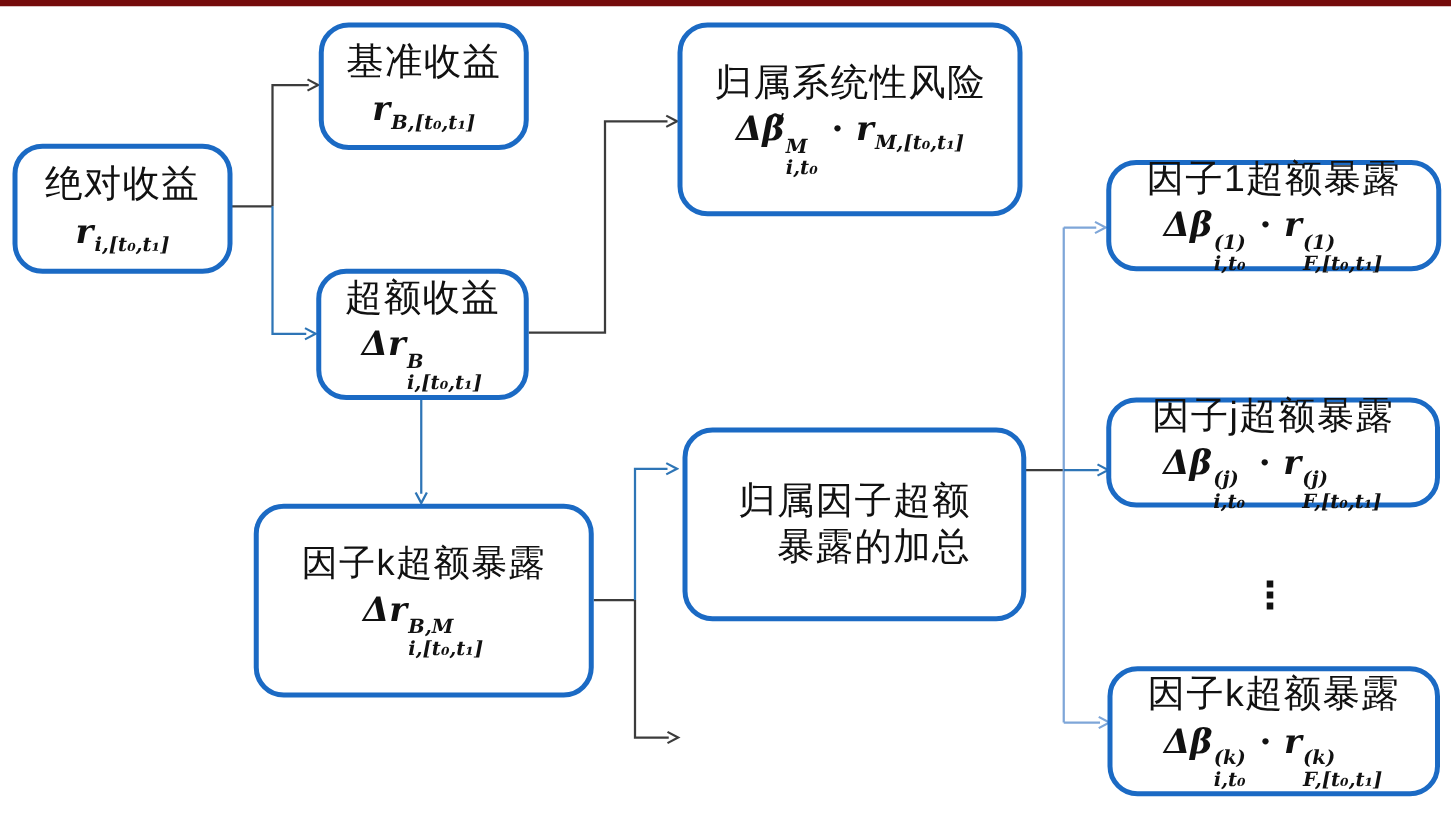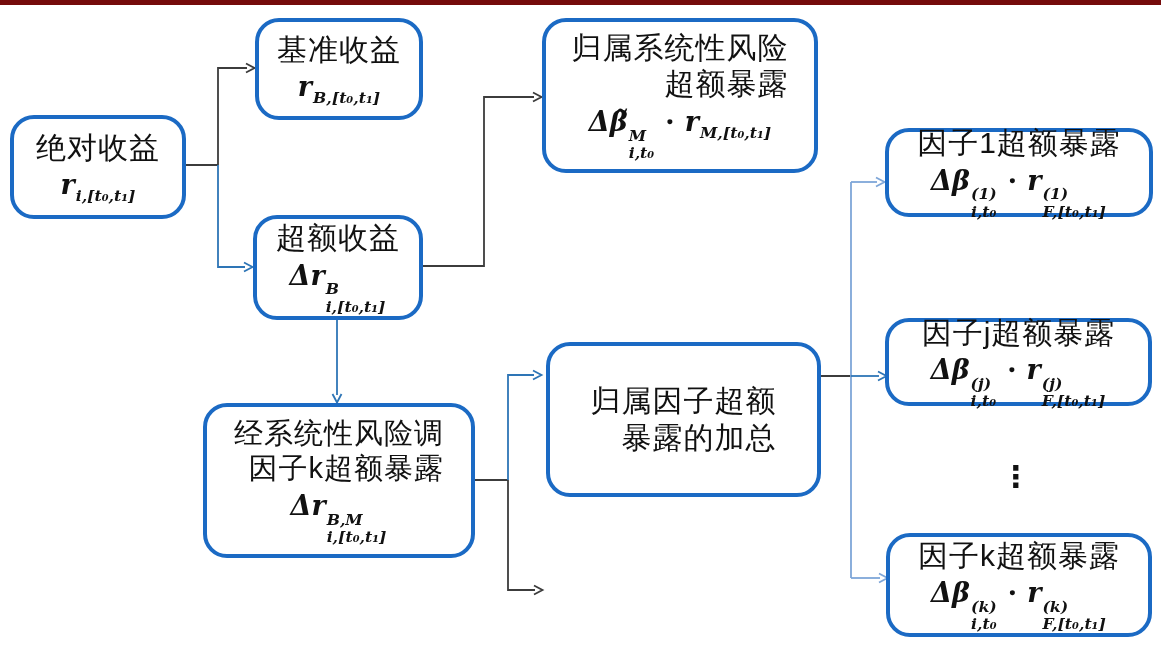--- a/index.html
+++ b/index.html
@@ -101,31 +101,29 @@
       </div>
     <div class="formula"><span>Δr</span><span class="stk">
           <span>B</span>
           <span>i,[t₀,t₁]</span>
         </span></div>
   </div>
 
   <div class="node" id="n-systematic">
     <div class="lab">
         <div>归属系统性风险</div>
-        <div>超额暴露</div>
       </div>
     <div class="formula"><span>Δβ̃</span><span class="stk">
           <span>M</span>
           <span>i,t₀</span>
         </span><span> ⋅ r</span><span class="subonly">M,[t₀,t₁]</span></div>
   </div>
 
   <div class="node" id="n-adjusted">
     <div class="lab">
-        <div>经系统性风险调</div>
         <div>因子k超额暴露</div>
       </div>
     <div class="formula"><span>Δr</span><span class="stk">
           <span>B,M</span>
           <span>i,[t₀,t₁]</span>
         </span></div>
   </div>
 
   <div class="node" id="n-factorsum">
     <div class="lab">

